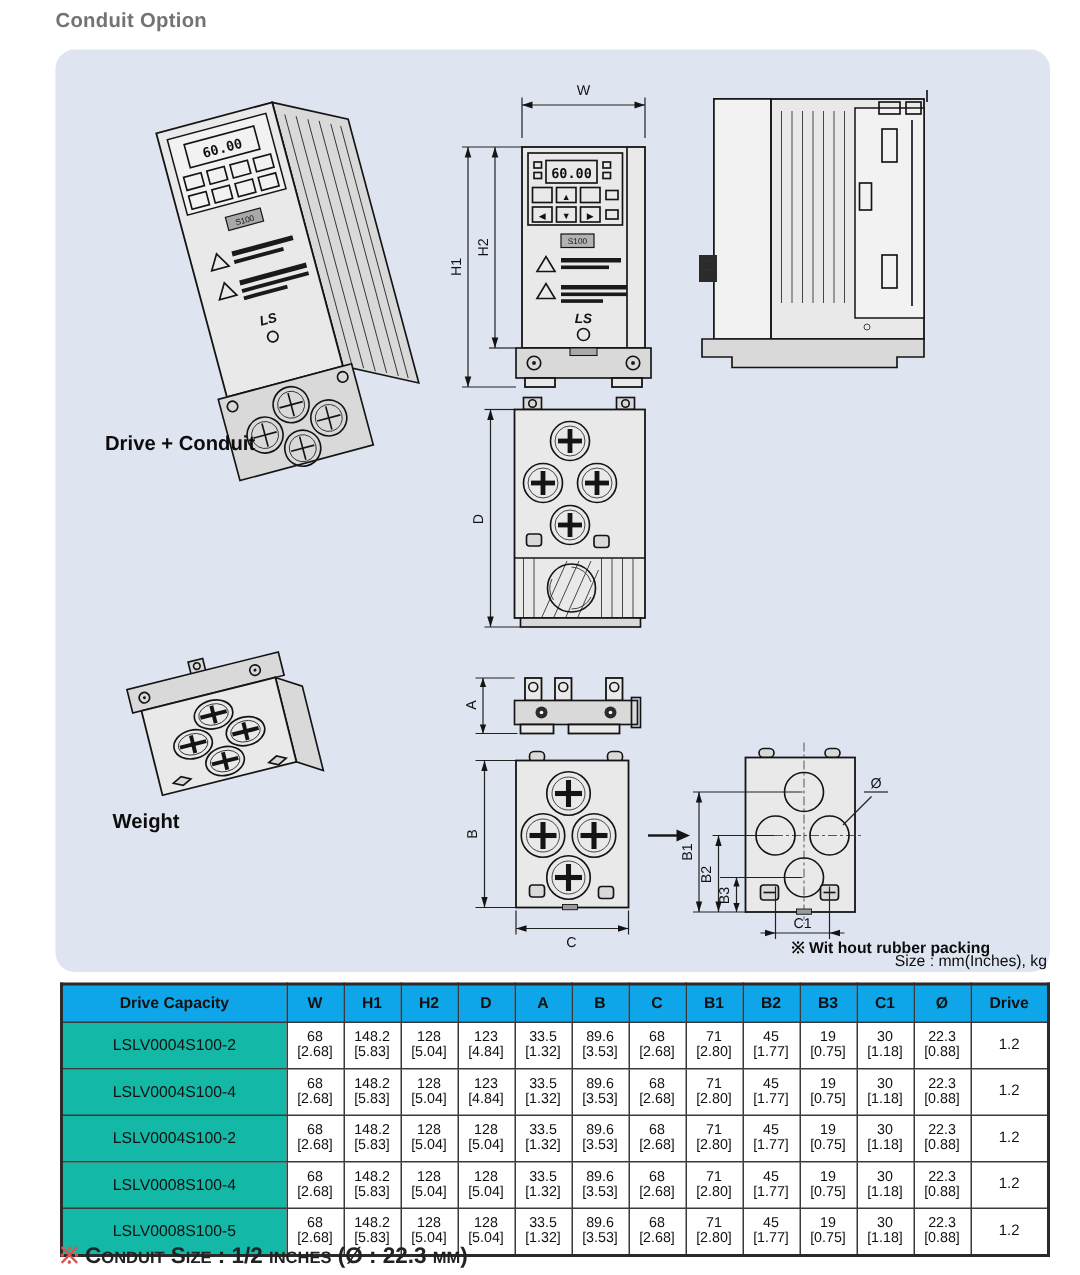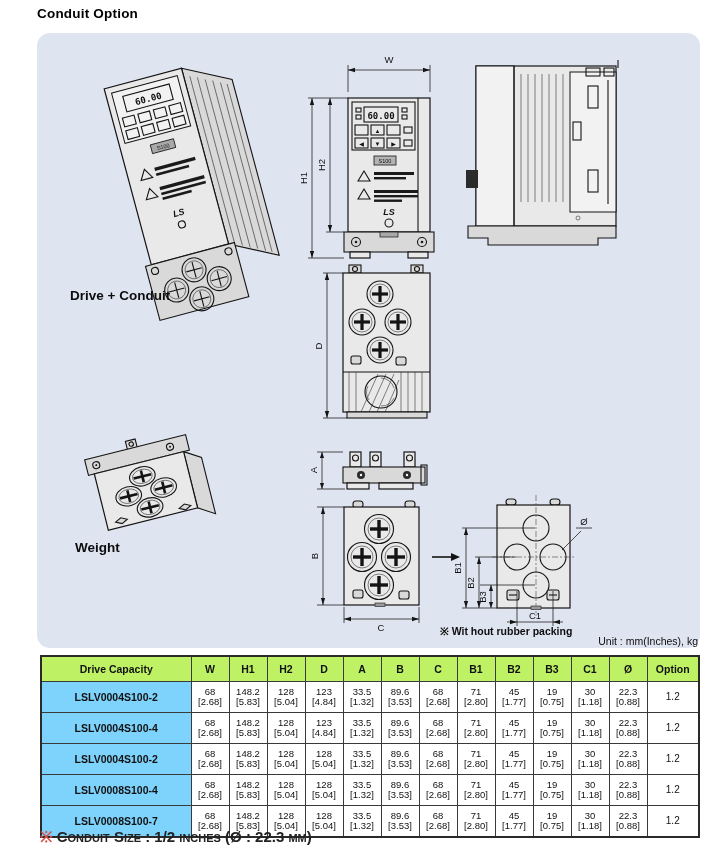--- a/index.html
+++ b/index.html
@@ -1,19 +1,19 @@
 <!DOCTYPE html>
 <html><head>
 <meta charset="utf-8">
 <style>
   html,body{margin:0;padding:0;}
   body{width:720px;height:850px;background:#ffffff;position:relative;
        font-family:"Liberation Sans",sans-serif;color:#111;overflow:hidden;}
   .abs{position:absolute;}
-  #page-title{left:37px;top:6px;font-size:13.5px;font-weight:bold;color:#000000;letter-spacing:.2px;}
+  #page-title{left:37px;top:6px;font-size:13.5px;font-weight:bold;color:#737373;letter-spacing:.2px;}
   #panel{left:37px;top:33px;width:663px;height:615px;background:#dfe4f1;border-radius:13px;}
   .caption{font-weight:bold;font-size:13.5px;color:#0d0d0d;}
   .note{font-weight:bold;font-size:10.5px;color:#0d0d0d;}
   #unit-note{font-size:10.5px;color:#0d0d0d;}
   
   svg{overflow:visible;}
   .f1{fill:#e9e9e9;stroke:#141414;stroke-width:1.2;}
   .f2{fill:#d9d9d9;stroke:#141414;stroke-width:1.1;}
   .f3{fill:#f2f2f2;stroke:#141414;stroke-width:1;}
   .ln{stroke:#141414;stroke-width:1.1;fill:none;}
@@ -22,23 +22,23 @@
   .ctr{stroke:#444;stroke-width:0.6;fill:none;stroke-dasharray:6 2 2 2;}
   .ah{fill:#141414;stroke:none;}
   .dk{fill:#1a1a1a;stroke:none;}
   text.dim{font-family:"Liberation Sans",sans-serif;font-size:9.5px;fill:#111;}
   text.seg{font-family:"DejaVu Sans Mono",monospace;font-weight:bold;fill:#111;}
   text.tiny{font-family:"Liberation Sans",sans-serif;fill:#111;}
   
   #dim-table{position:absolute;left:40px;top:655px;width:658px;border-collapse:collapse;
              table-layout:fixed;background:#fff;border:2px solid #2a2a2a;}
   #dim-table th,#dim-table td{border:1px solid #3a3a3a;text-align:center;vertical-align:middle;padding:0;}
-  #dim-table th{background:#bef264;font-size:10.5px;font-weight:bold;height:24px;}
+  #dim-table th{background:#0ea5e9;font-size:10.5px;font-weight:bold;height:24px;}
   #dim-table td{font-size:9.5px;line-height:10.5px;height:30px;}
-  #dim-table td.model{background:#7dd3fc;font-weight:bold;font-size:10.5px;}
+  #dim-table td.model{background:#14b8a6;font-weight:normal;font-size:10.5px;}
   #dim-table td.weight{font-size:10px;}
   #footnote{left:40px;top:826px;font-size:15px;font-variant:small-caps;font-weight:bold;color:#222;}
   #footnote .mark{color:#d9534f;font-variant:normal;}
 </style>
 </head>
 <body>
 
 <div class="abs" id="page-title">Conduit Option</div>
 <div class="abs" id="panel"></div>
 
@@ -388,23 +388,23 @@
     <line class="dimln" x1="103" y1="96" x2="103" y2="131"></line>
   <line class="dimln" x1="57" y1="127" x2="113" y2="127"></line>
   <polygon class="ah" points="67,127 60,124.8 60,129.2"></polygon>
     <polygon class="ah" points="103,127 110,124.8 110,129.2"></polygon>
   <text class="dim" x="85" y="123.5" text-anchor="middle">C1</text>
   <line class="dimln" x1="112" y1="55" x2="131" y2="36"></line>
   <line class="dimln" x1="126" y1="33" x2="142" y2="33"></line>
   <text class="dim" x="134" y="30" text-anchor="middle" font-size="10.5">Ø</text>
 </svg>
 
-<div class="abs note" style="left:440px;top:624px;width:220px;text-align:left;">※ Wit hout rubber packing</div>
-
-<div class="abs" id="unit-note" style="left:498px;top:635px;width:200px;text-align:right;">Unit : mm(Inches), kg</div>
+<div class="abs note" style="left:440px;top:624px;width:220px;text-align:right;">※ Wit hout rubber packing</div>
+
+<div class="abs" id="unit-note" style="left:498px;top:635px;width:200px;text-align:right;">Size : mm(Inches), kg</div>
 
 <table id="dim-table">
   <colgroup>
     <col style="width:150px">
     <col style="width:38px">
       <col style="width:38px">
       <col style="width:38px">
       <col style="width:38px">
     <col style="width:38px">
       <col style="width:38px">
@@ -424,21 +424,21 @@
         <th>H2</th>
         <th>D</th>
         <th>A</th>
         <th>B</th>
         <th>C</th>
         <th>B1</th>
         <th>B2</th>
         <th>B3</th>
         <th>C1</th>
         <th>Ø</th>
-        <th>Option</th>
+        <th>Drive</th>
       </tr>
     </thead>
   <tbody>
       <tr>
         <td class="model">LSLV0004S100-2</td>
         <td>
           <div>68</div>
           <div>[2.68]</div>
         </td>
         <td>
@@ -637,21 +637,21 @@
           <div>30</div>
           <div>[1.18]</div>
         </td>
         <td>
           <div>22.3</div>
           <div>[0.88]</div>
         </td>
         <td class="weight">1.2</td>
       </tr>
       <tr>
-        <td class="model">LSLV0008S100-7</td>
+        <td class="model">LSLV0008S100-5</td>
         <td>
           <div>68</div>
           <div>[2.68]</div>
         </td>
         <td>
           <div>148.2</div>
           <div>[5.83]</div>
         </td>
         <td>
           <div>128</div>

